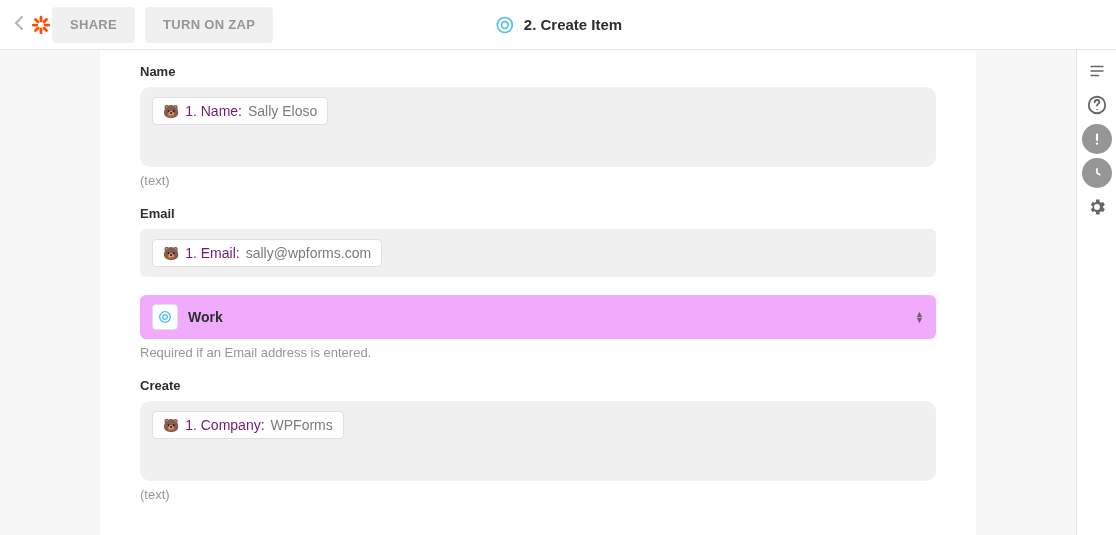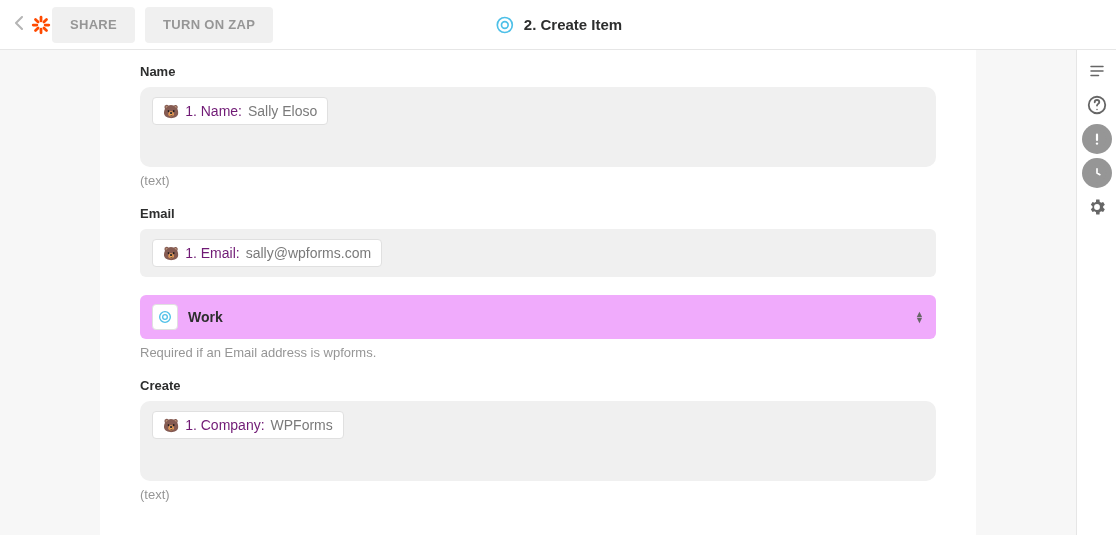--- a/index.html
+++ b/index.html
@@ -244,21 +244,21 @@
                 <circle cx="12" cy="12" r="3.5" fill="none" stroke="#4ec0e8" stroke-width="2"></circle>
               </svg>
           </span>
           <span class="select-value">Work</span>
         </div>
         <span class="select-caret">
           <span>▲</span>
             <span>▼</span>
         </span>
       </div>
-      <div class="hint">Required if an Email address is wpforms.</div>
+      <div class="hint">Required if an Email address is entered.</div>
     </div>
 
     <div class="field-block">
       <label class="field-label">Create</label>
       <div class="field-input">
         <span class="pill">
           <span class="pill-emoji">🐻</span>
           <span class="pill-label">1. Company:</span>
           <span class="pill-value">WPForms</span>
         </span>

